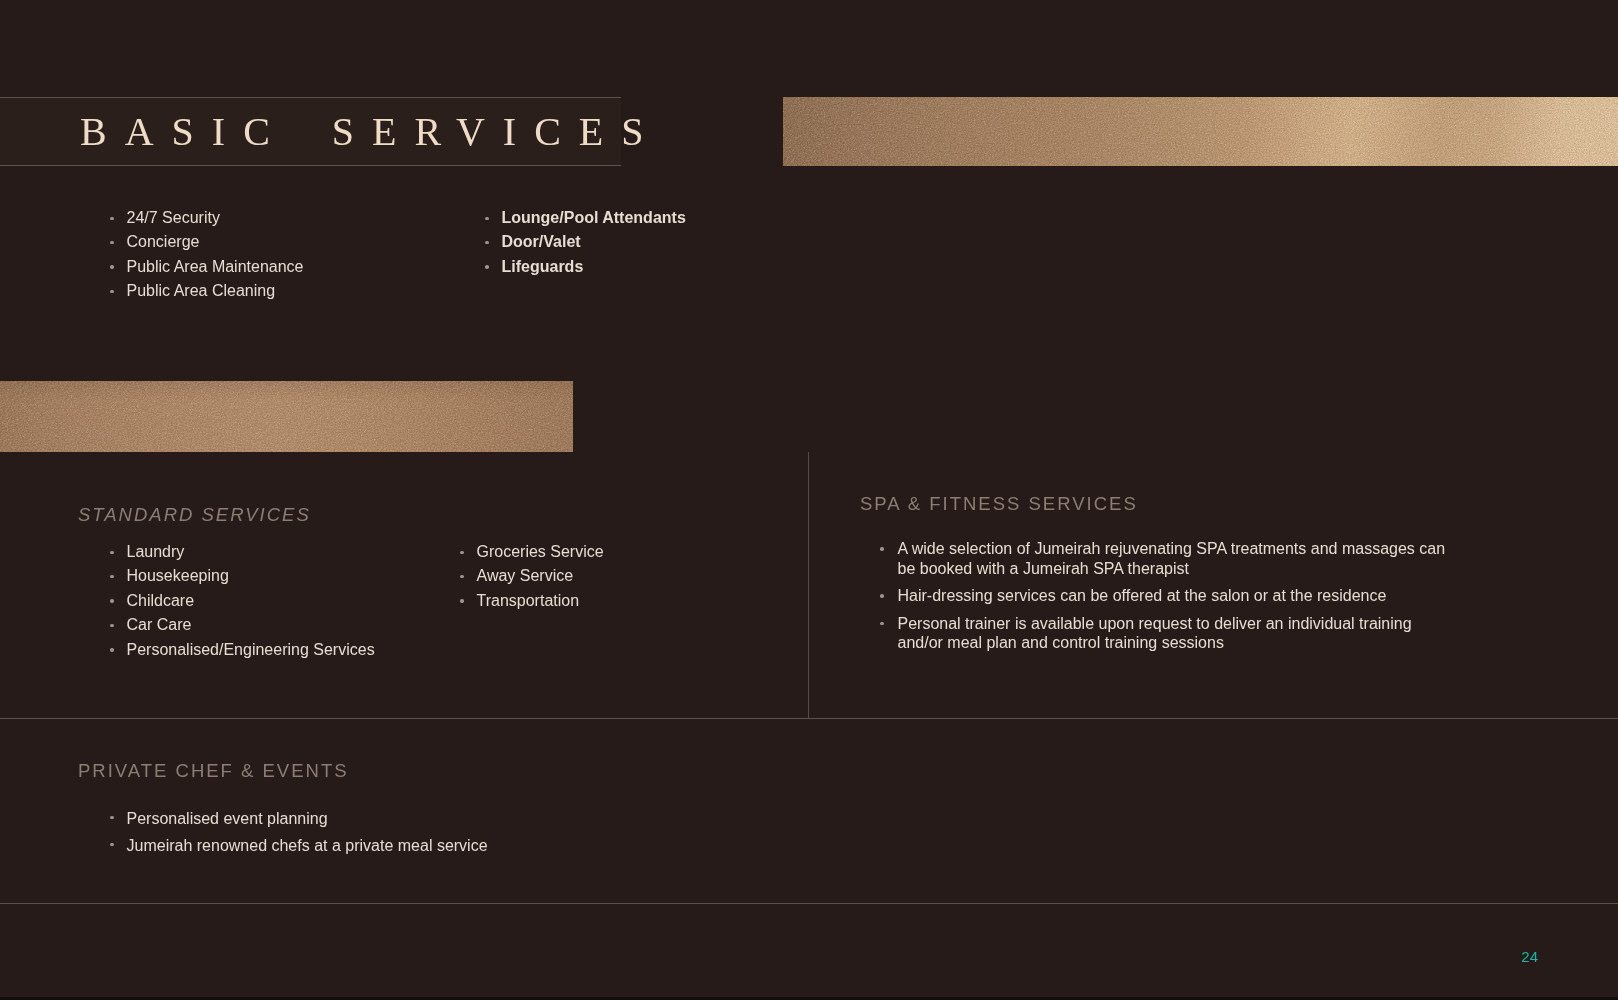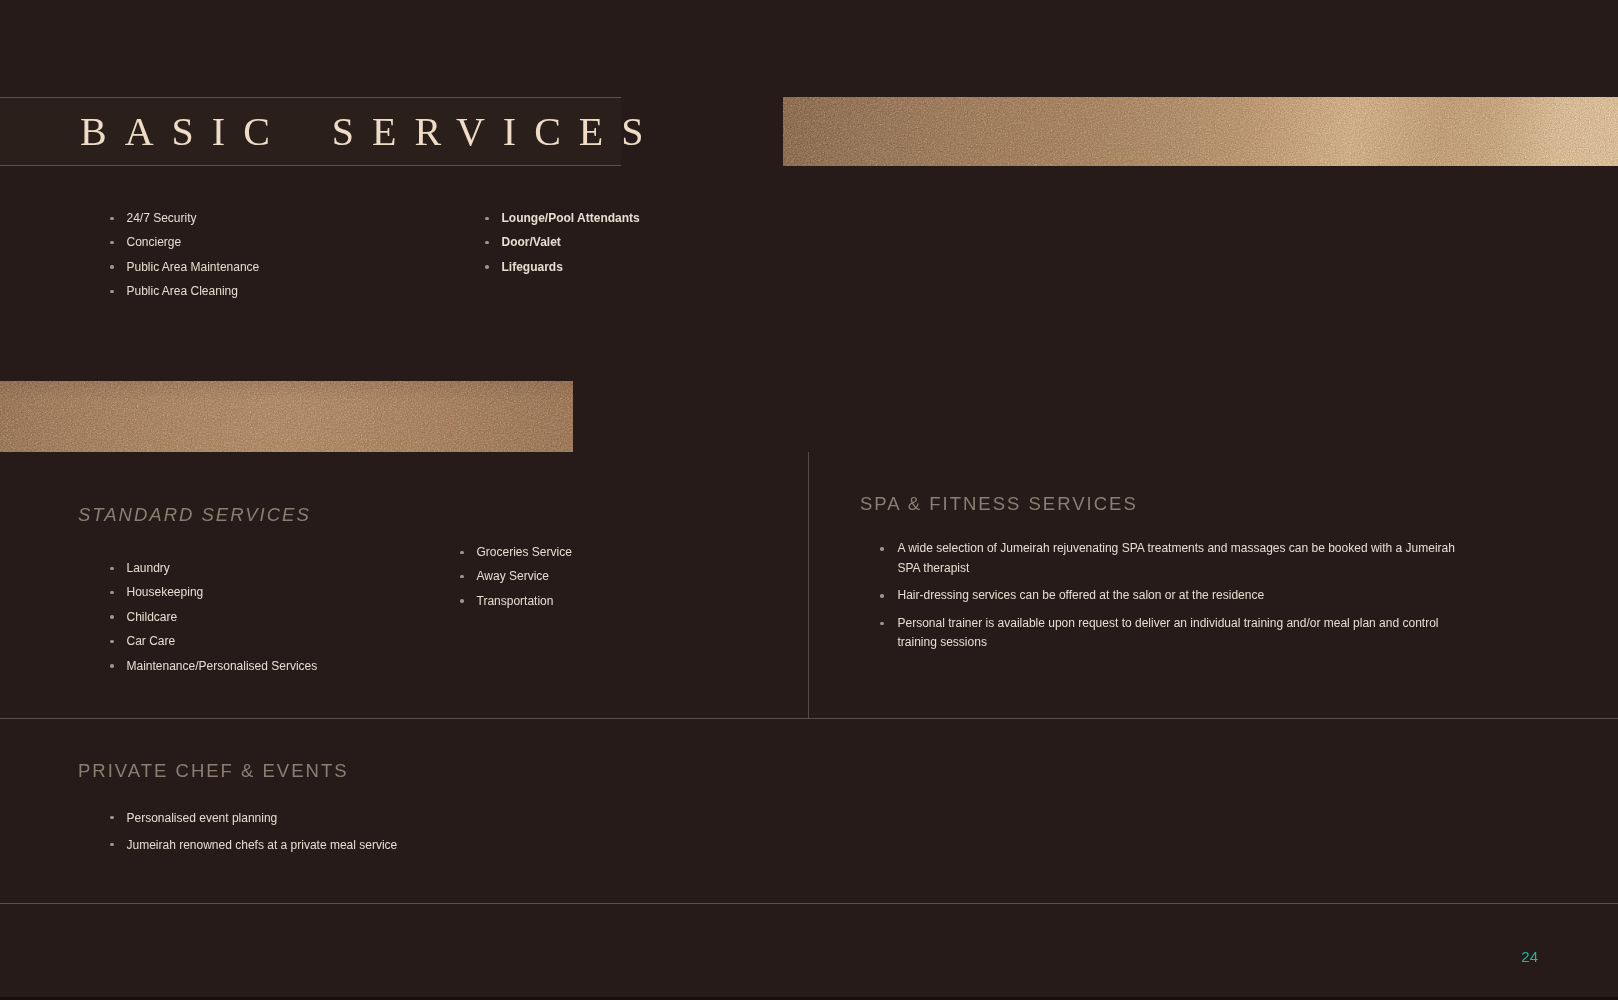--- a/index.html
+++ b/index.html
@@ -47,30 +47,30 @@
     position:absolute;margin:0;
     font-size:18.5px;font-weight:400;letter-spacing:2px;
     color:#8d7e74;white-space:nowrap;
   }
   .std-head{left:78px;top:504px;font-style:italic;}
   .spa-head{left:860px;top:493px;}
   .chef-head{left:78px;top:760px;}
   
   .list{
     position:absolute;margin:0;padding:0;list-style:none;
-    color:#e8ddd2;font-size:12px;
+    color:#e8ddd2;font-size:16px;
   }
   .list li{display:flex;line-height:24.4px;}
   .dot{
     width:3.5px;height:3.5px;border-radius:50%;
     background:#a2938a;margin-top:10.5px;margin-right:13px;flex:none;
   }
   .top-col1{left:110px;top:206px;}
   .top-col2{left:485px;top:206px;font-weight:bold;}
-  .std-col1{left:110px;top:556px;}
+  .std-col1{left:110px;top:540px;}
   .std-col2{left:460px;top:540px;}
   .spa-list{left:880px;top:539px;}
   .spa-list li{line-height:19.8px;margin-bottom:7.6px;}
   .spa-list .dot{margin-top:8px;margin-right:14px;}
   .spa-list .txt{width:558px;}
   .chef-list{left:110px;top:805px;}
   .chef-list li{line-height:27px;}
   
   .hdiv{position:absolute;left:0;width:1618px;height:1px;background:#5c504a;}
   .div-mid{top:718px;}
@@ -175,21 +175,21 @@
         <span class="txt">Childcare</span>
       </li>
 
       <li>
         <span class="dot"></span>
         <span class="txt">Car Care</span>
       </li>
 
       <li>
         <span class="dot"></span>
-        <span class="txt">Maintenance/Personalised Services</span>
+        <span class="txt">Personalised/Engineering Services</span>
       </li>
     </ul>
   <ul class="list std-col2">
 
       <li>
         <span class="dot"></span>
         <span class="txt">Groceries Service</span>
       </li>
 
       <li>

